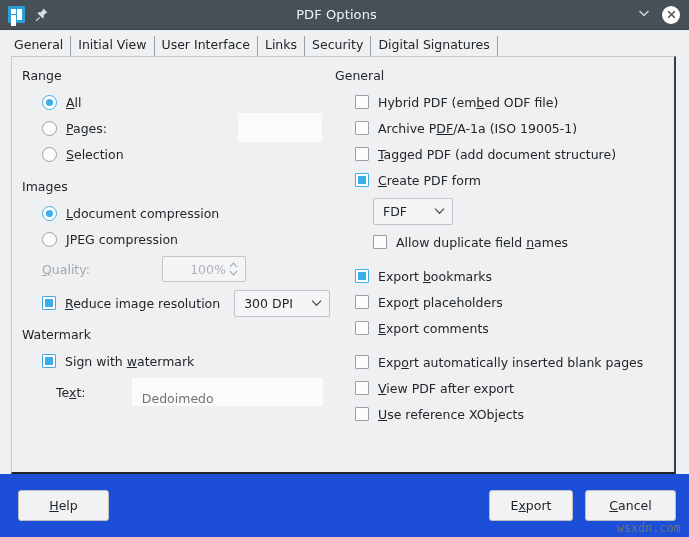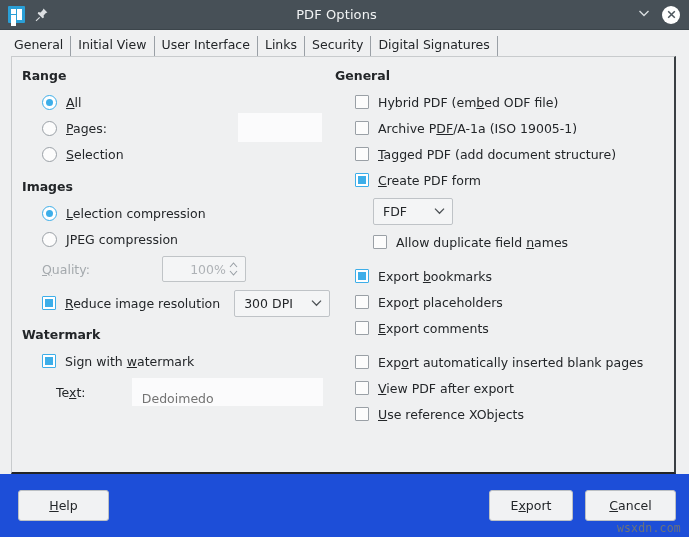--- a/index.html
+++ b/index.html
@@ -136,21 +136,21 @@
     box-sizing: border-box;
     position: relative;
     display: flex;
     padding: 11px 0 0 0;
     overflow: hidden;
   }
   .col-left { width: 311px; padding-left: 10px; box-sizing: border-box; }
   .col-right { flex: 1; padding-left: 12px; box-sizing: border-box; }
 
   .group-title {
-    font-weight: bold;
+    font-weight: normal;
     font-size: 12.5px;
     color: #232629;
     margin: 0 0 6px 0;
   }
   .group-title.gap { margin-top: 12px; }
 
   .row {
     display: flex;
     align-items: center;
     height: 26px;
@@ -392,21 +392,21 @@
         <span class="radio"></span>
         <span class="lbl"><span class="u">S</span><span>election</span></span>
       </div>
 
       <div class="pages-input" title=""></div>
 
       <div class="group-title gap">Images</div>
 
       <div class="row">
         <span class="radio checked"></span>
-        <span class="lbl"><span class="u">L</span><span>election compression</span></span>
+        <span class="lbl"><span class="u">L</span><span>document compression</span></span>
       </div>
       <div class="row">
         <span class="radio"></span>
         <span class="lbl"><span class="u">J</span><span>PEG compression</span></span>
       </div>
 
       <div class="field-row">
         <span class="flabel dim"><span class="u">Q</span><span>uality:</span></span>
         <div style="margin-left:52px;">
           <div class="spin">

